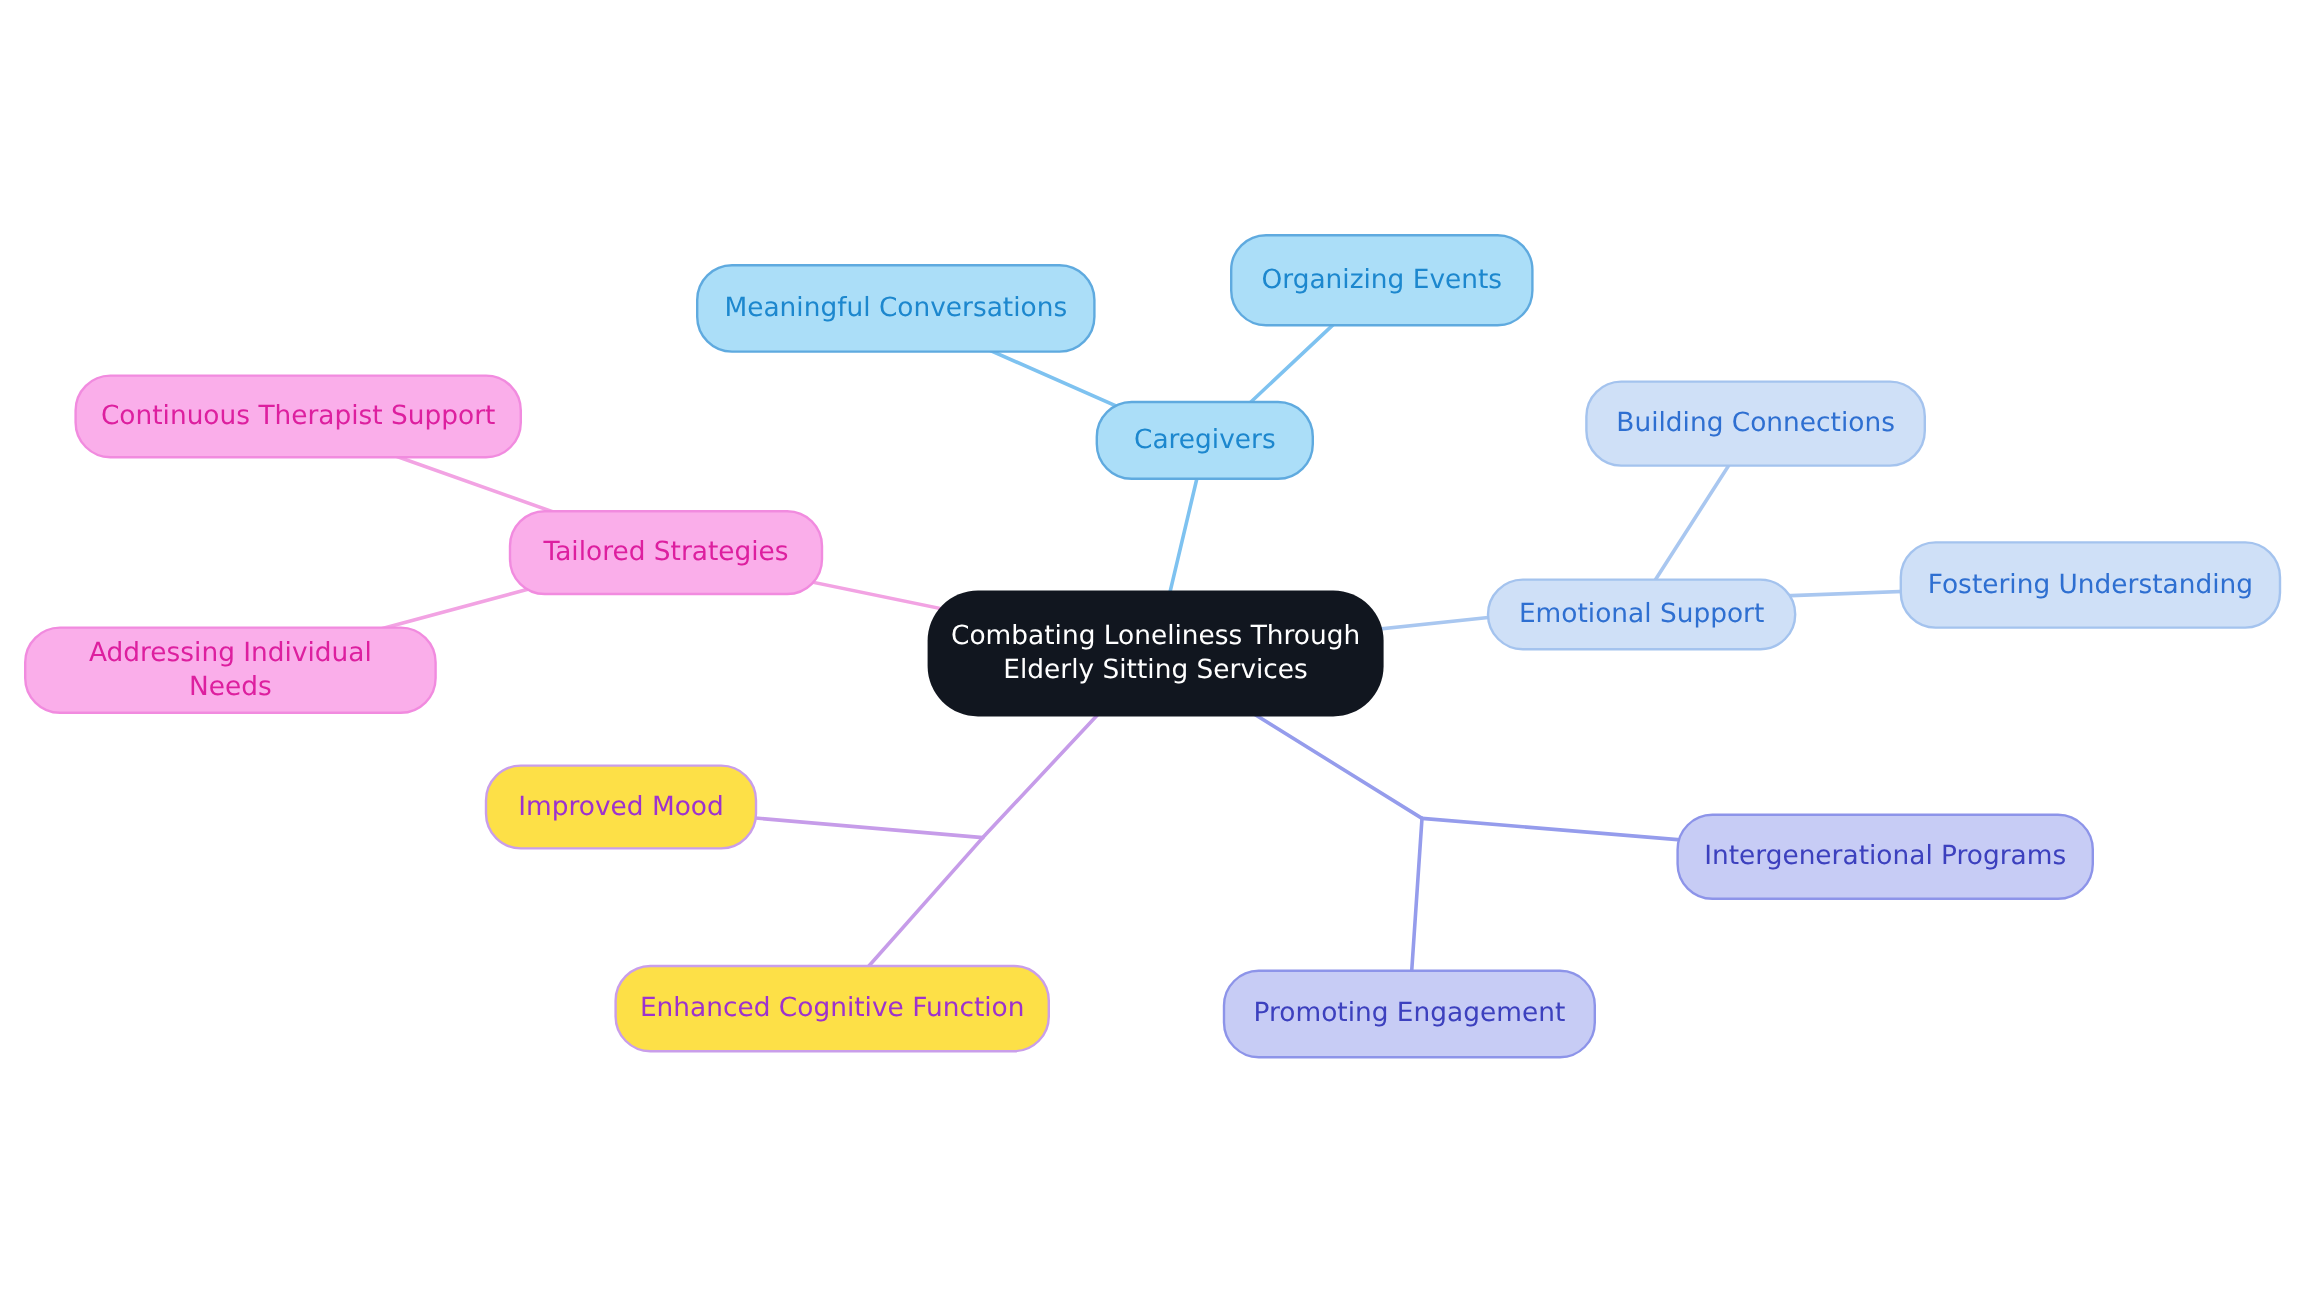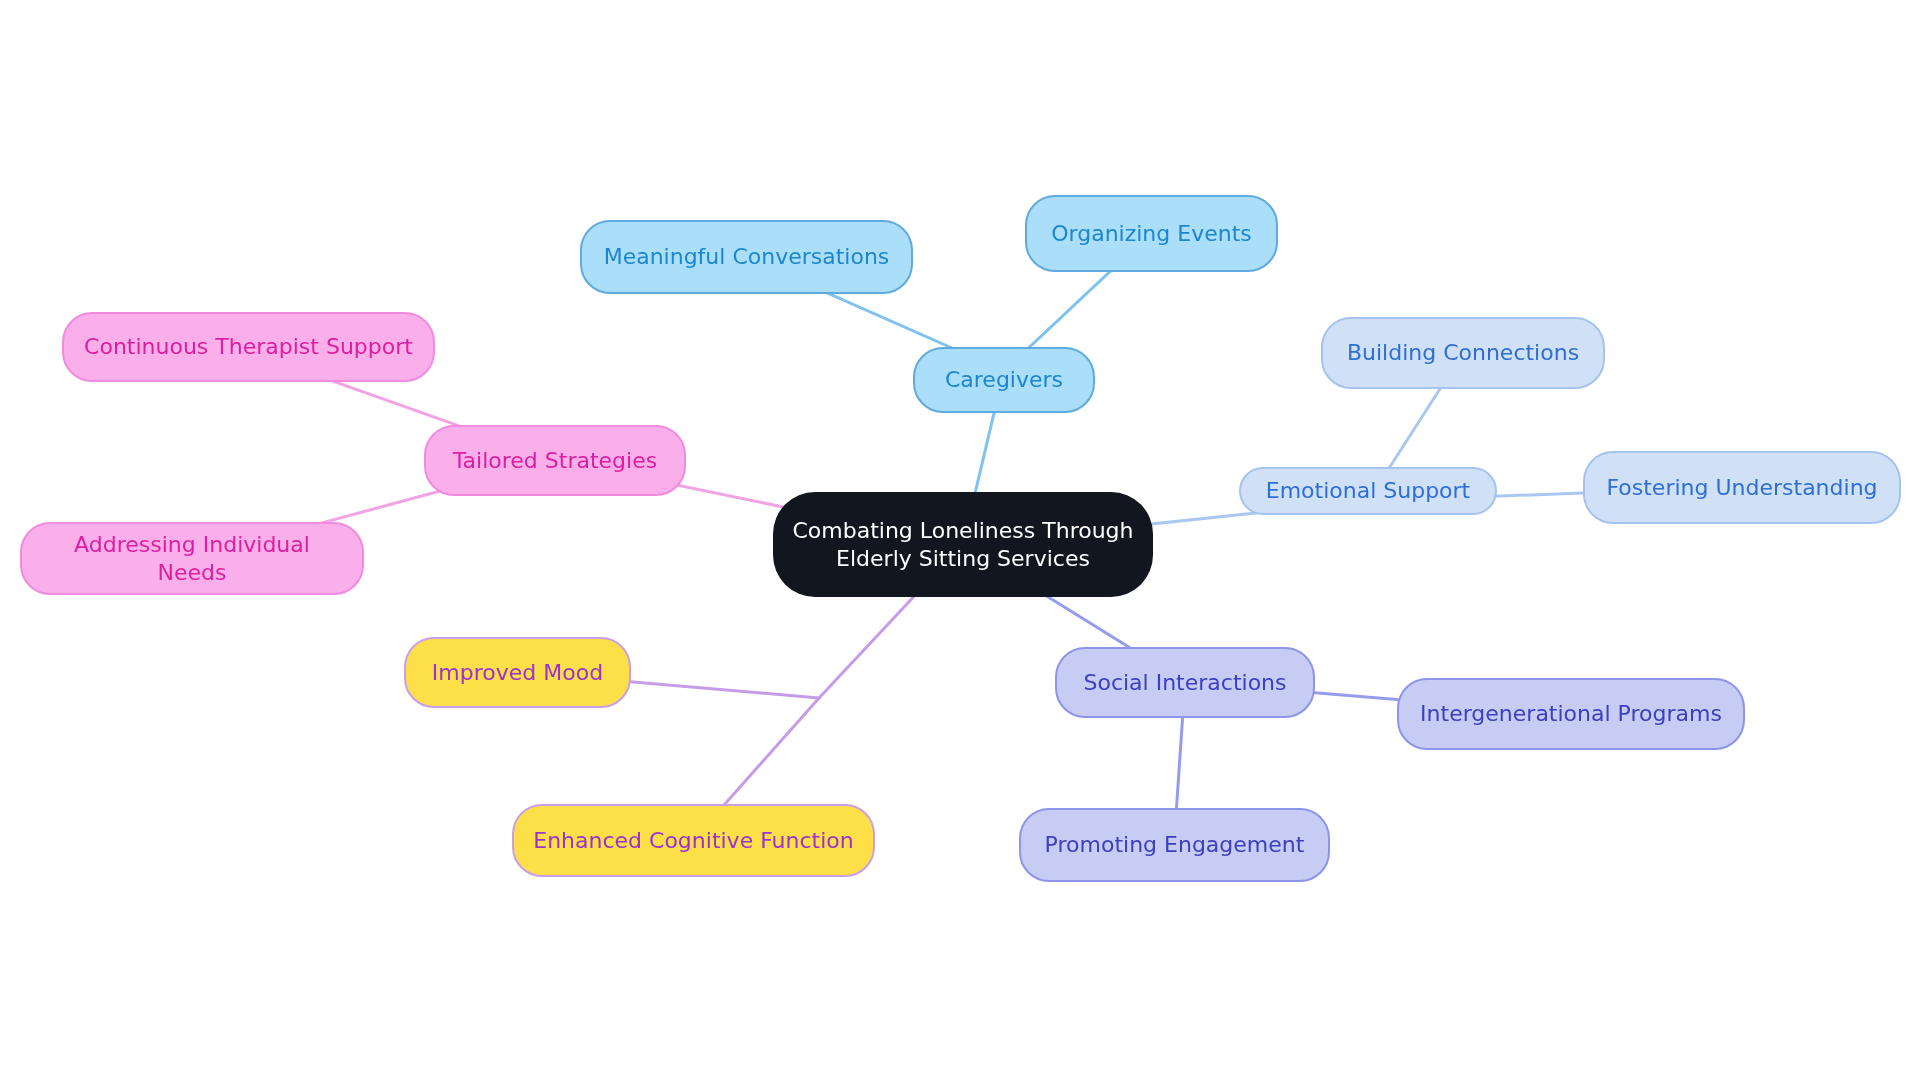--- a/index.html
+++ b/index.html
@@ -87,29 +87,28 @@
     <line x1="963" y1="544" x2="819" y2="698" stroke="#C69CE9" stroke-width="3" stroke-linecap="round"></line>
     <line x1="819" y1="698" x2="517" y2="672" stroke="#C69CE9" stroke-width="3" stroke-linecap="round"></line>
     <line x1="819" y1="698" x2="693" y2="840" stroke="#C69CE9" stroke-width="3" stroke-linecap="round"></line>
     <line x1="963" y1="544" x2="555" y2="460" stroke="#F2A3E3" stroke-width="3" stroke-linecap="round"></line>
     <line x1="555" y1="460" x2="248" y2="351" stroke="#F2A3E3" stroke-width="3" stroke-linecap="round"></line>
     <line x1="555" y1="460" x2="192" y2="558" stroke="#F2A3E3" stroke-width="3" stroke-linecap="round"></line>
   </svg>
 
   <div class="node node-central" style="left:773px; top:492px; width:380px; height:105px;">Combating Loneliness Through Elderly Sitting Services</div>
 
-  <div class="node branch-caregivers" style="left:913px; top:347px; width:182px; height:66px;">Caregivers</div>
+  <div class="node branch-caregivers" style="left:913px; top:334px; width:182px; height:66px;">Caregivers</div>
   <div class="node branch-caregivers" style="left:580px; top:220px; width:333px; height:74px;">Meaningful Conversations</div>
   <div class="node branch-caregivers" style="left:1025px; top:195px; width:253px; height:77px;">Organizing Events</div>
 
-  <div class="node branch-emotional" style="left:1239px; top:467px; width:258px; height:48px;">Emotional Support</div>
+  <div class="node branch-emotional" style="left:1239px; top:482px; width:258px; height:60px;">Emotional Support</div>
   <div class="node branch-emotional" style="left:1321px; top:317px; width:284px; height:72px;">Building Connections</div>
   <div class="node branch-emotional" style="left:1583px; top:451px; width:318px; height:73px;">Fostering Understanding</div>
 
-  <div class="node branch-social" style="left:1055px; top:647px; width:260px; height:71px;">Social Interactions</div>
   <div class="node branch-social" style="left:1397px; top:678px; width:348px; height:72px;">Intergenerational Programs</div>
   <div class="node branch-social" style="left:1019px; top:808px; width:311px; height:74px;">Promoting Engagement</div>
 
   <div class="node branch-mental" style="left:404px; top:637px; width:227px; height:71px;">Improved Mood</div>
   <div class="node branch-mental" style="left:512px; top:804px; width:363px; height:73px;">Enhanced Cognitive Function</div>
 
   <div class="node branch-tailored" style="left:424px; top:425px; width:262px; height:71px;">Tailored Strategies</div>
   <div class="node branch-tailored" style="left:62px; top:312px; width:373px; height:70px;">Continuous Therapist Support</div>
   <div class="node branch-tailored" style="left:20px; top:522px; width:344px; height:73px;">Addressing Individual Needs</div>
 

